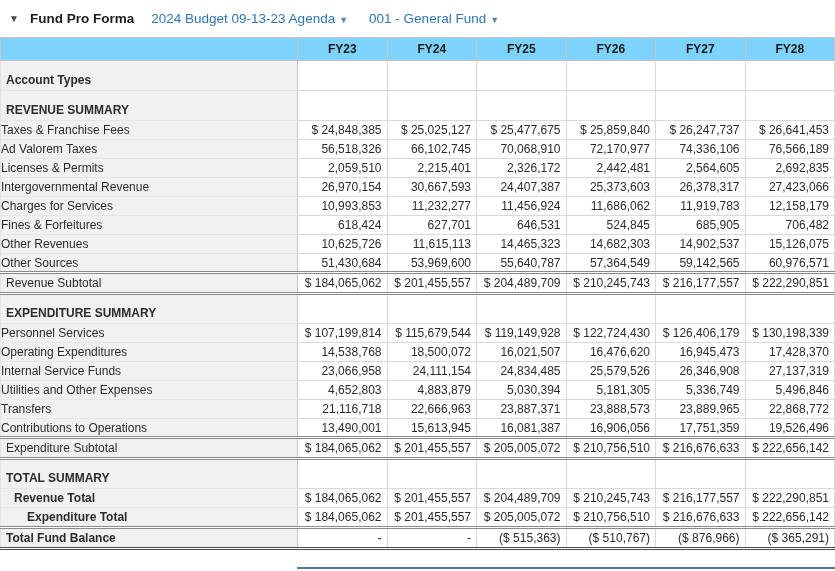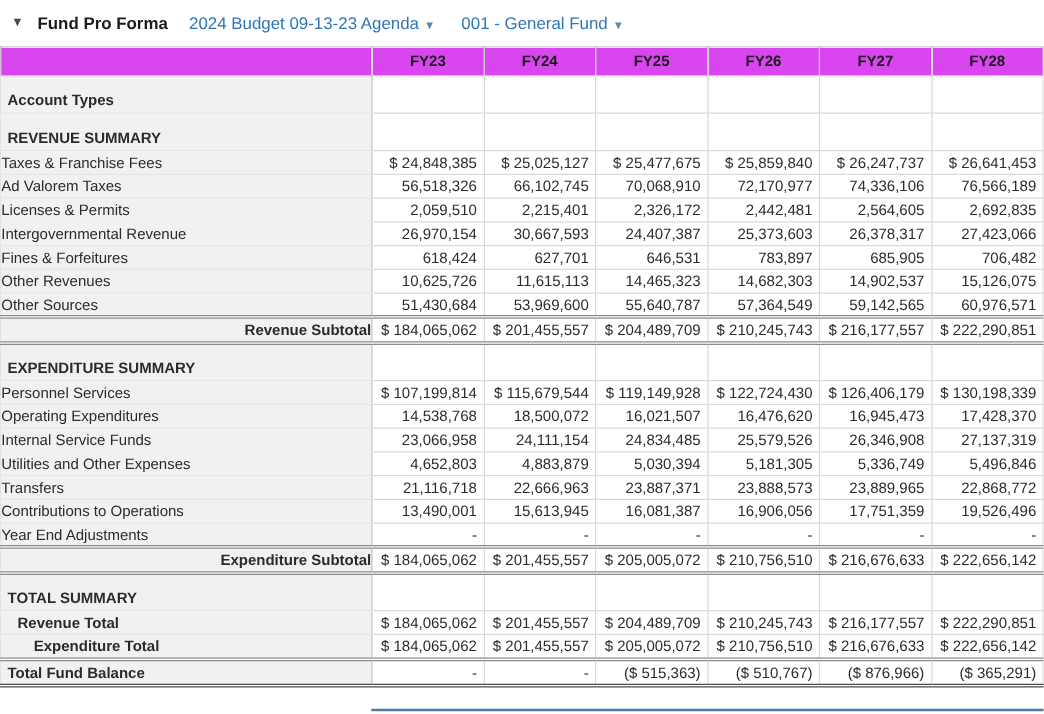--- a/index.html
+++ b/index.html
@@ -16,40 +16,40 @@
   .dropdown { display:flex; align-items:center; gap:4px; margin-right:21px; cursor:pointer; }
   .dropdown .dd-label { color:#2e75b6; font-size:13.5px; }
   .dropdown .dd-caret { color:#5e87ae; font-size:9px; padding-top:2px; }
 
   
   table { border-collapse:collapse; table-layout:fixed; width:835px;
           font-size:12px; color:#2b2b2b; }
   td, th { padding:0; overflow:hidden; white-space:nowrap; }
 
   th.fy, th.corner {
-    background:#d946ef; border:1px solid #c6c6c6;
+    background:#7dd3fc; border:1px solid #c6c6c6;
     height:22px; font-size:12px; font-weight:bold; color:#1a1a1a; text-align:center;
   }
 
   td.label {
     background:#f1f1f1; text-align:left; 
     border-left:1px solid #e3e3e3; border-right:1px solid #c2c2c2;
     border-top:1px solid #e6e6e6; border-bottom:1px solid #e6e6e6;
   }
   td.val {
     background:#ffffff; text-align:right; padding-right:5px;
     border:1px solid #d9d9d9;
   }
 
   tr.detail  { height:19px; }
   tr.section { height:30px;margin-left:20px; }
   tr.section td.label { font-weight:bold; padding-left:5px; vertical-align:bottom; padding-bottom:3px; }
 
   tr.subtotal { height:21px; }
-  tr.subtotal td.label { font-weight:bold; padding-left:5px;text-align:right; }
+  tr.subtotal td.label { font-weight:normal; padding-left:5px; }
   tr.subtotal td { border-top:3px double #8a8a8a !important; border-bottom:3px double #8a8a8a !important; }
 
   tr.total { height:19px; }
   tr.total td.label { font-weight:bold; padding-left:13px; }
   tr.total-dbl { height:20px; }
   tr.total-dbl td.label { font-weight:bold; padding-left:26px; }
   tr.total-dbl td { border-bottom:3px double #8a8a8a !important; }
 
   tr.grand { height:21px; }
   tr.grand td.label { font-weight:bold; padding-left:5px; }
@@ -148,25 +148,34 @@
       <tr class="detail">
         <td class="label">Intergovernmental Revenue</td>
         <td class="val">26,970,154</td>
         <td class="val">30,667,593</td>
         <td class="val">24,407,387</td>
         <td class="val">25,373,603</td>
         <td class="val">26,378,317</td>
         <td class="val">27,423,066</td>
       </tr>
       <tr class="detail">
+        <td class="label">Charges for Services</td>
+        <td class="val">10,993,853</td>
+        <td class="val">11,232,277</td>
+        <td class="val">11,456,924</td>
+        <td class="val">11,686,062</td>
+        <td class="val">11,919,783</td>
+        <td class="val">12,158,179</td>
+      </tr>
+      <tr class="detail">
         <td class="label">Fines &amp; Forfeitures</td>
         <td class="val">618,424</td>
         <td class="val">627,701</td>
         <td class="val">646,531</td>
-        <td class="val">783,897</td>
+        <td class="val">524,845</td>
         <td class="val">685,905</td>
         <td class="val">706,482</td>
       </tr>
       <tr class="detail">
         <td class="label">Other Revenues</td>
         <td class="val">10,625,726</td>
         <td class="val">11,615,113</td>
         <td class="val">14,465,323</td>
         <td class="val">14,682,303</td>
         <td class="val">14,902,537</td>
@@ -246,29 +255,20 @@
       </tr>
       <tr class="detail">
         <td class="label">Contributions to Operations</td>
         <td class="val">13,490,001</td>
         <td class="val">15,613,945</td>
         <td class="val">16,081,387</td>
         <td class="val">16,906,056</td>
         <td class="val">17,751,359</td>
         <td class="val">19,526,496</td>
       </tr>
-      <tr class="detail">
-        <td class="label">Year End Adjustments</td>
-        <td class="val">-</td>
-        <td class="val">-</td>
-        <td class="val">-</td>
-        <td class="val">-</td>
-        <td class="val">-</td>
-        <td class="val">-</td>
-      </tr>
       <tr class="subtotal">
         <td class="label">Expenditure Subtotal</td>
         <td class="val">$ 184,065,062</td>
         <td class="val">$ 201,455,557</td>
         <td class="val">$ 205,005,072</td>
         <td class="val">$ 210,756,510</td>
         <td class="val">$ 216,676,633</td>
         <td class="val">$ 222,656,142</td>
       </tr>
       <tr class="section">

